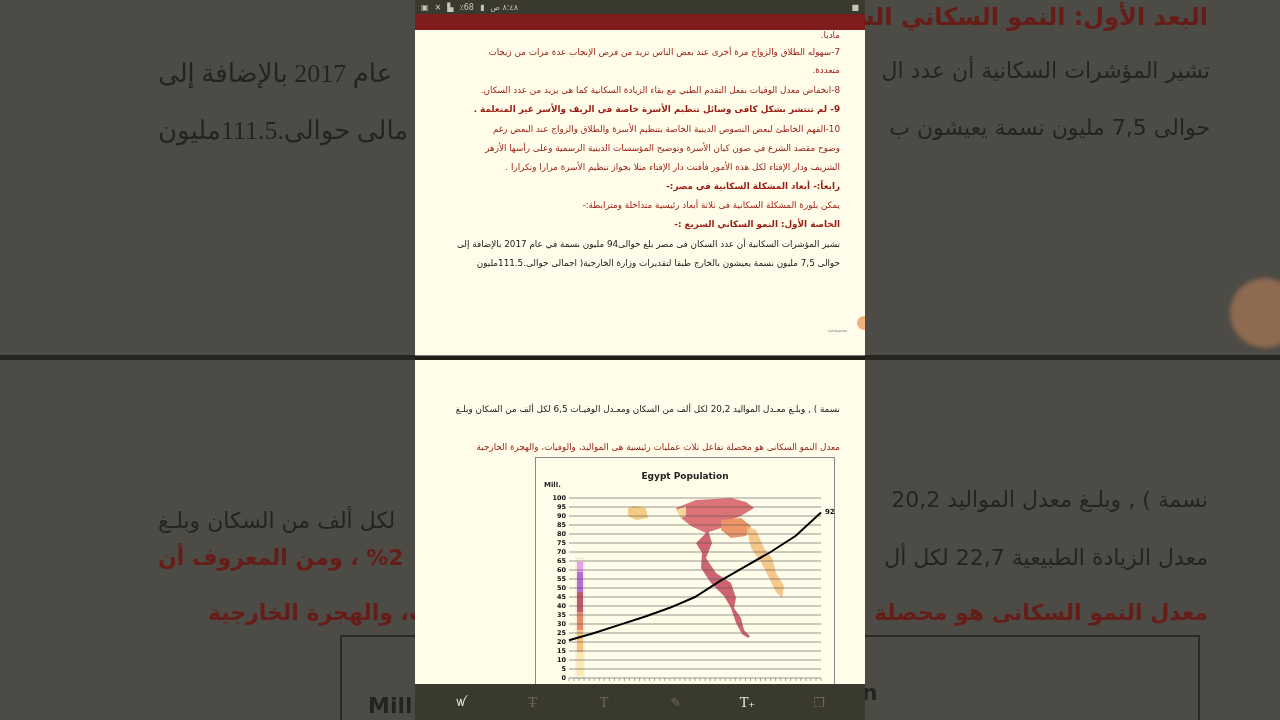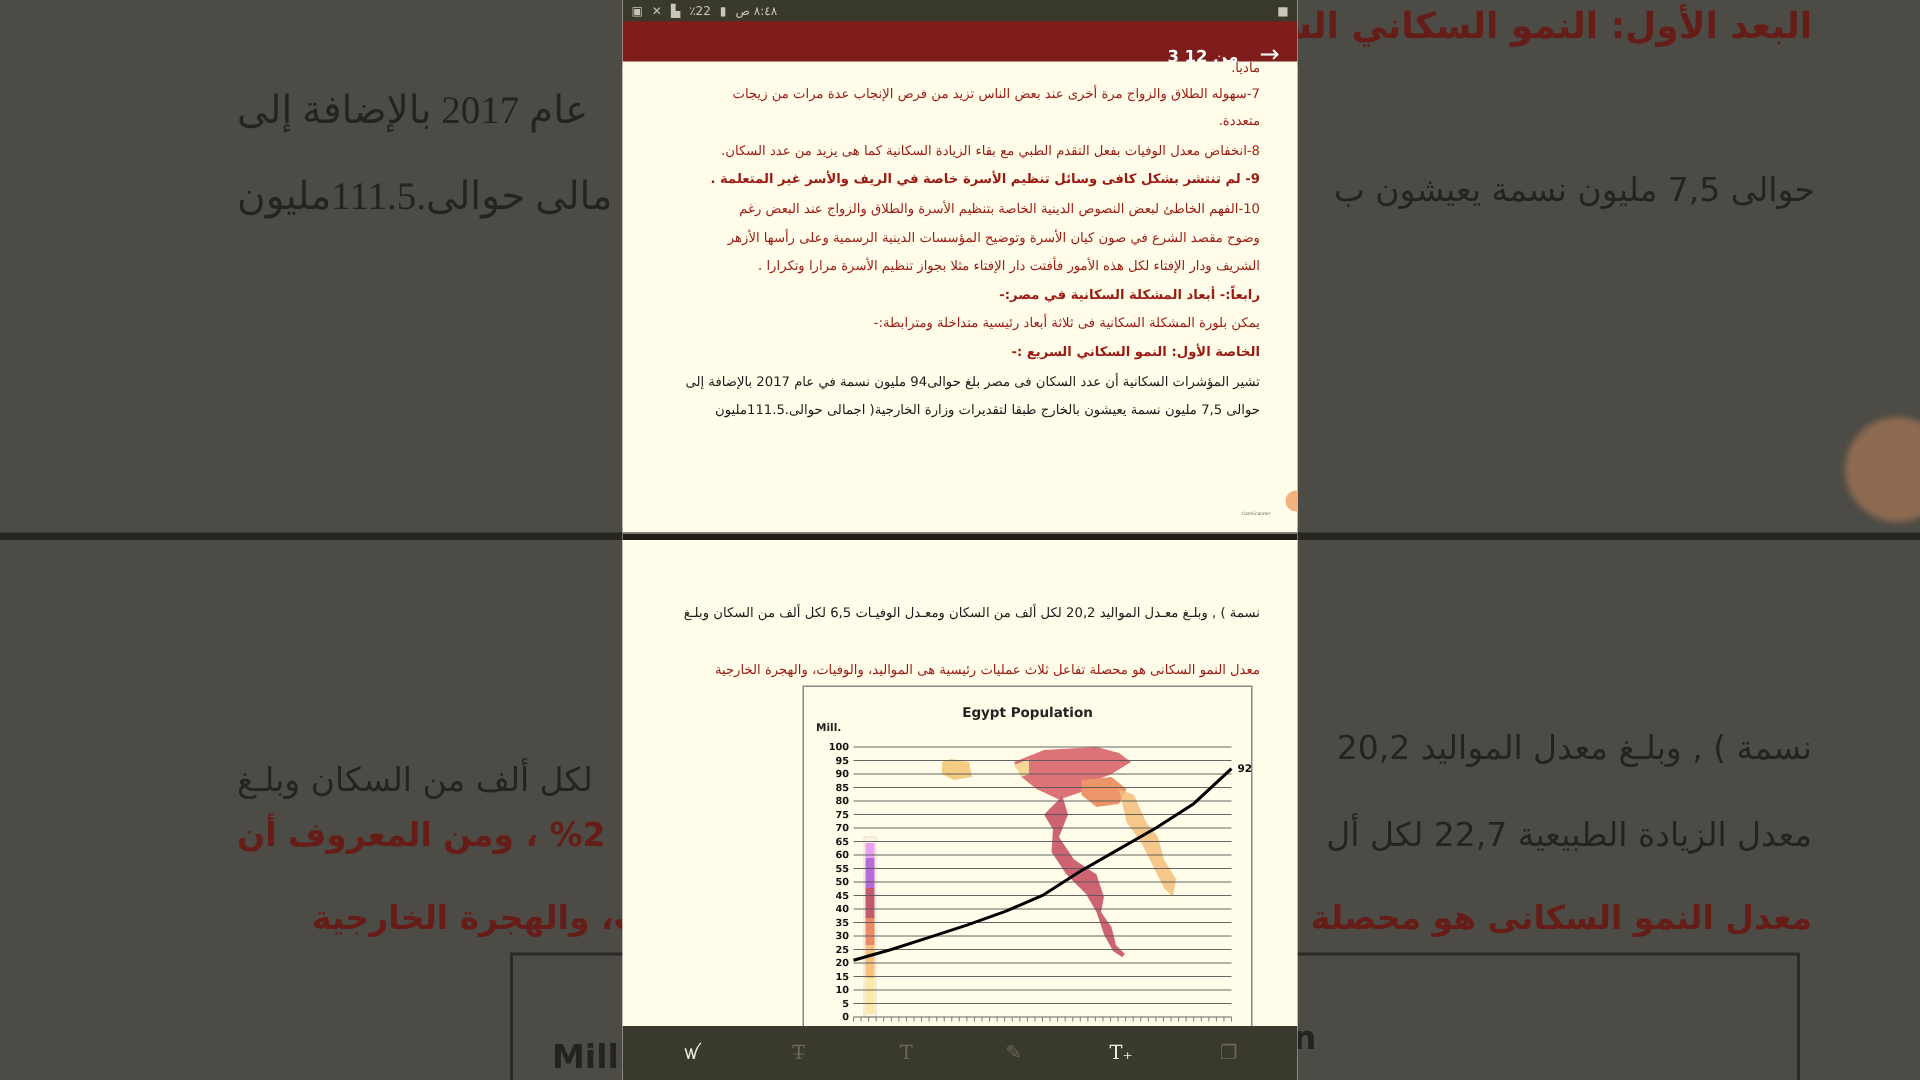--- a/index.html
+++ b/index.html
@@ -13,21 +13,21 @@
   .bg-orange { position: absolute; border-radius: 50%; background: #c4845a; opacity: .55; filter: blur(2px); }
 
   .phone { position: absolute; left: 415px; top: 0; width: 450px; height: 720px; background: #fffde9; overflow: hidden; }
   .status-bar { position: absolute; top: 0; left: 0; right: 0; height: 14px; background: #3a392e; color: #c8c6b8; font-size: 8px; display: flex; align-items: center; justify-content: space-between; padding: 0 6px; }
   .status-left { display: flex; gap: 6px; align-items: center; direction: rtl; }
   .app-header { position: absolute; top: 14px; left: 0; right: 0; height: 30px; background: #7f1d1d; color: #fff; display: flex; align-items: flex-end; justify-content: flex-end; padding-right: 12px; gap: 14px; }
   .page-indicator { font-size: 11px; font-weight: bold; }
   .back-arrow { font-size: 16px; line-height: 1; }
 
   .doc-page { position: absolute; left: 0; right: 0; background: #fffde9; }
-  .page1 { top: 41px; height: 311px; }
+  .page1 { top: 30px; height: 311px; }
   .page-sep { position: absolute; top: 355px; left: 0; right: 0; height: 5px; background: #1f1e16; border-top: 1px solid #777; }
   .page2 { top: 360px; height: 325px; }
 
   .line { position: absolute; right: 25px; direction: rtl; font-size: 8.8px; white-space: nowrap; color: #1a1a1a; font-family: "DejaVu Sans", sans-serif; }
   .line.red { color: #9b1a12; }
   .line.bold { font-weight: bold; text-align: center; }
 
   .page-stamp { position: absolute; right: 18px; bottom: 8px; font-size: 3px; color: #666; }
   .orange-dot { position: absolute; right: -6px; top: 286px; width: 14px; height: 14px; border-radius: 50%; background: #f3b17d; }
 
@@ -38,20 +38,21 @@
 
   .bottom-toolbar { position: absolute; bottom: 0; left: 0; right: 0; height: 36px; background: #3a392e; display: flex; align-items: center; justify-content: space-around; padding: 0 10px; }
   .tool { color: #6a6957; font-size: 13px; width: 30px; text-align: center; font-family: "DejaVu Serif", serif; }
   .tool.active { color: #f0efe6; }
 </style>
 </head>
 <body>
 
 <div class="bg-blur">
   <div class="bg-text red" style="right:72px; top:3px; font-size:24px;">البعد الأول: النمو السكاني السريع</div>
+  <div class="bg-text sans" style="right:70px; top:58px;">تشير المؤشرات السكانية أن عدد ال</div>
   <div class="bg-text sans" style="right:70px; top:115px;">حوالى 7,5 مليون نسمة يعيشون ب</div>
   <div class="bg-text" style="left:158px; top:58px;">عام 2017 بالإضافة إلى</div>
   <div class="bg-text" style="left:158px; top:115px;">مالى  حوالى.111.5مليون</div>
   <div class="bg-orange" style="right:-20px; top:278px; width:70px; height:70px;"></div>
   <div class="bg-divider"></div>
   <div class="bg-text sans" style="right:72px; top:487px;">نسمة ) , وبلـغ معدل المواليد 20,2</div>
   <div class="bg-text sans" style="right:72px; top:545px;">معدل الزيادة الطبيعية 22,7 لكل أل</div>
   <div class="bg-text red" style="right:72px; top:600px;">معدل النمو السكانى هو محصلة تفا</div>
   <div class="bg-text sans" style="left:158px; top:508px;">لكل ألف من السكان  وبلـغ</div>
   <div class="bg-text red" style="left:158px; top:545px;">%2  ، ومن المعروف   أن</div>
@@ -59,21 +60,21 @@
   <div class="bg-box" style="left:340px; top:635px; width:860px; height:120px;"></div>
   <div class="bg-text sans" style="left:368px; top:693px; font-weight:bold; direction:ltr;">Mill.</div>
   <div class="bg-text sans" style="left:862px; top:680px; font-weight:bold; direction:ltr;">n</div>
 </div>
 
 <div class="phone">
   <div class="status-bar">
     <div class="status-left">
       <span>٨:٤٨ ص</span>
       <span>▮</span>
-      <span>٪22</span>
+      <span>٪68</span>
       <span>▙</span>
       <span>✕</span>
       <span>▣</span>
     </div>
     <span>■</span>
   </div>
 
   <div class="app-header">
     <span class="page-indicator">3 من 12</span>
     <span class="back-arrow">→</span>

